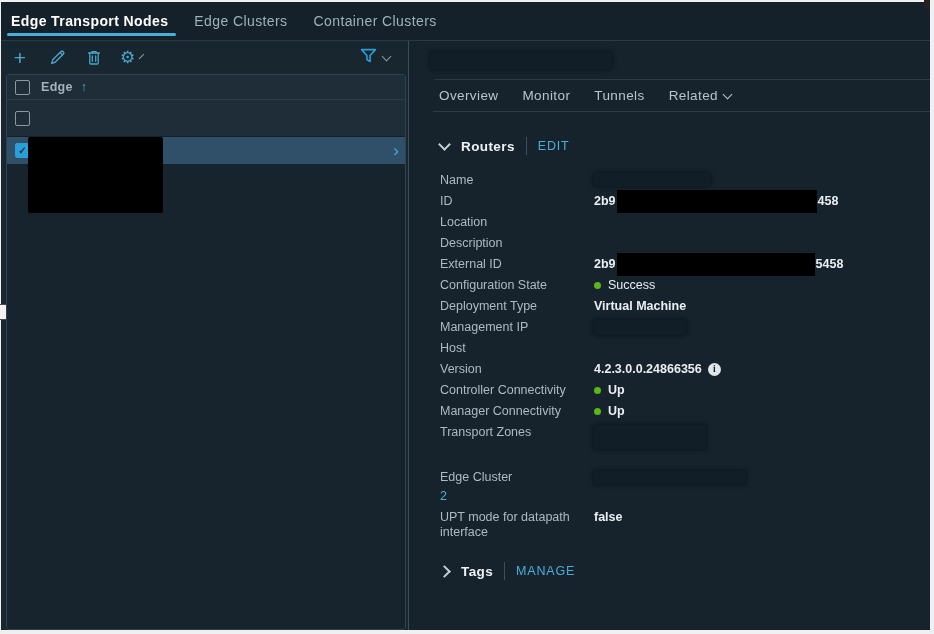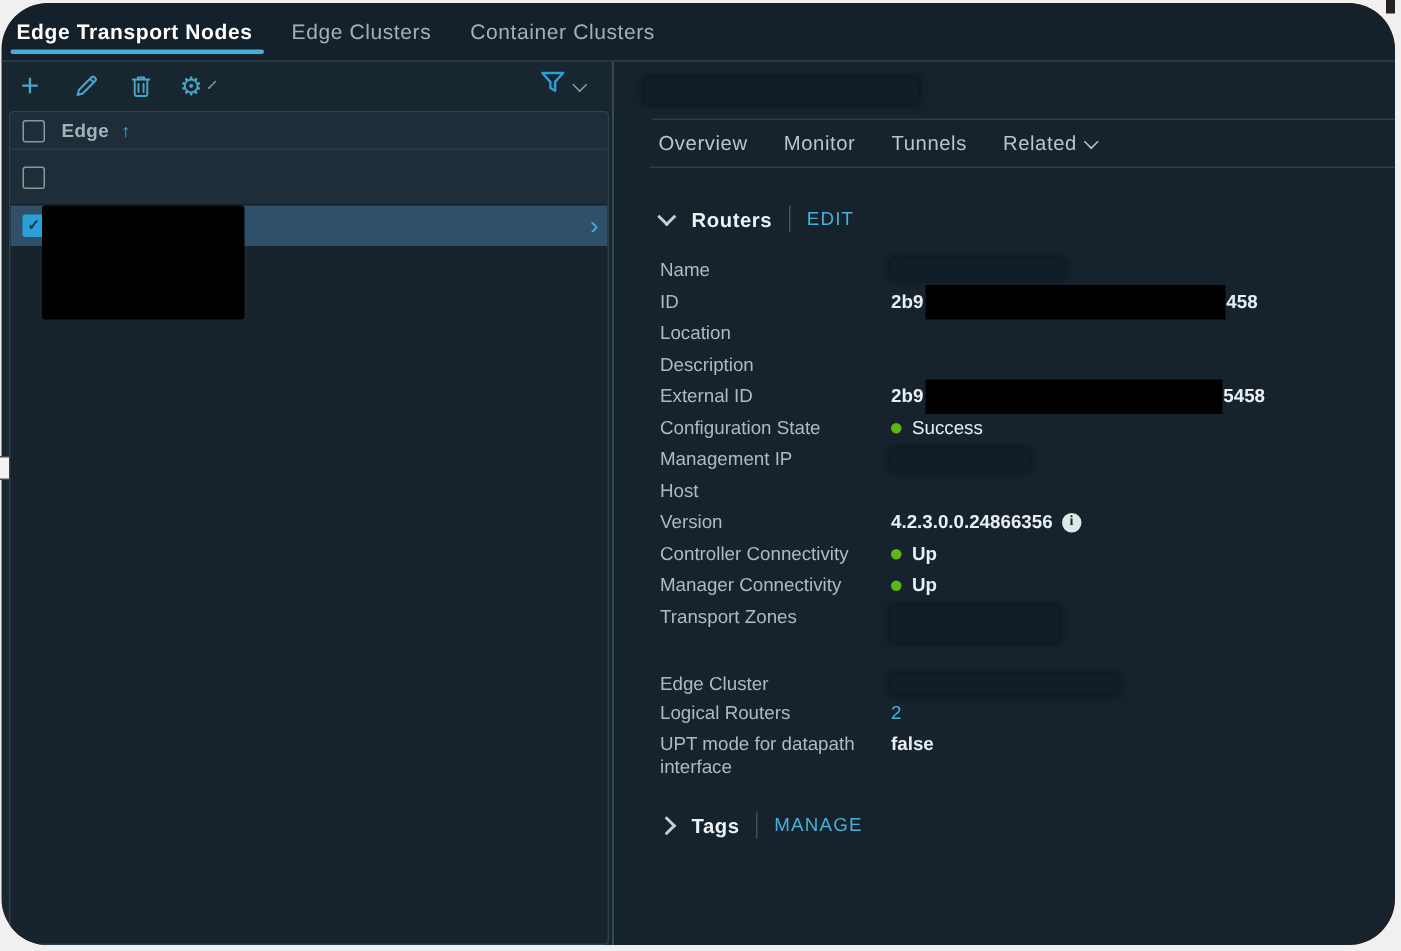--- a/index.html
+++ b/index.html
@@ -1,18 +1,18 @@
 <!DOCTYPE html>
 <html><head>
 <meta charset="utf-8">
 <style>
   html,body{margin:0;padding:0;}
   body{width:934px;height:634px;font-family:"Liberation Sans",sans-serif;-webkit-font-smoothing:antialiased;}
   .screen{position:relative;width:934px;height:634px;background:#f0f0f0;overflow:hidden;}
-  .window{position:absolute;left:1px;top:2px;right:4px;bottom:4px;background:#ef4444;display:flex;flex-direction:column;overflow:hidden;border-radius:31px;}
+  .window{position:absolute;left:1px;top:2px;right:4px;bottom:4px;background:#0ea5e9;display:flex;flex-direction:column;overflow:hidden;}
 
   
   .tabbar{height:38px;background:#15212a;border-bottom:1px solid #2a3b46;display:flex;align-items:center;padding-left:8px;flex:none;}
   .tab{position:relative;height:38px;display:flex;align-items:center;margin-right:22px;padding:0 2px;font-size:14px;color:#9fb1bb;letter-spacing:.4px;cursor:pointer;}
   .tab.active{color:#ffffff;font-weight:bold;}
   .tab.active::after{content:"";position:absolute;left:-2px;right:-6px;bottom:4px;height:3px;background:#49afd9;border-radius:2px;}
 
   .main{flex:1;display:flex;min-height:0;position:relative;}
   .left{width:407px;flex:none;background:#18262f;border-right:1px solid #3a4d59;display:flex;flex-direction:column;position:relative;}
   .right{flex:1;background:#16232d;display:flex;flex-direction:column;min-width:0;}
@@ -214,20 +214,24 @@
             </div>
 
             <div class="frow">
               <div class="flabel">Configuration State</div>
               <div class="fvalue">
                   <span class="dot"></span>
                   <span>Success</span>
                 </div>
             </div>
 
+            <div class="frow">
+              <div class="flabel">Deployment Type</div>
+              <div class="fvalue bold">Virtual Machine</div>
+            </div>
 
             <div class="frow">
               <div class="flabel">Management IP</div>
               <div class="fvalue">
                   <span class="blurbox b-ip"></span>
                 </div>
             </div>
 
             <div class="frow">
               <div class="flabel">Host</div>
@@ -266,21 +270,20 @@
             </div>
 
             <div class="frow gaptop">
               <div class="flabel">Edge Cluster</div>
               <div class="fvalue">
                   <span class="blurbox b-ec"></span>
                 </div>
             </div>
 
             <div class="frow">
-              <div class="flabel">Logical Routers</div>
               <div class="fvalue">
                   <span class="vlink">2</span>
                 </div>
             </div>
 
             <div class="frow">
               <div class="flabel">UPT mode for datapath interface</div>
               <div class="fvalue bold">false</div>
             </div>
 

